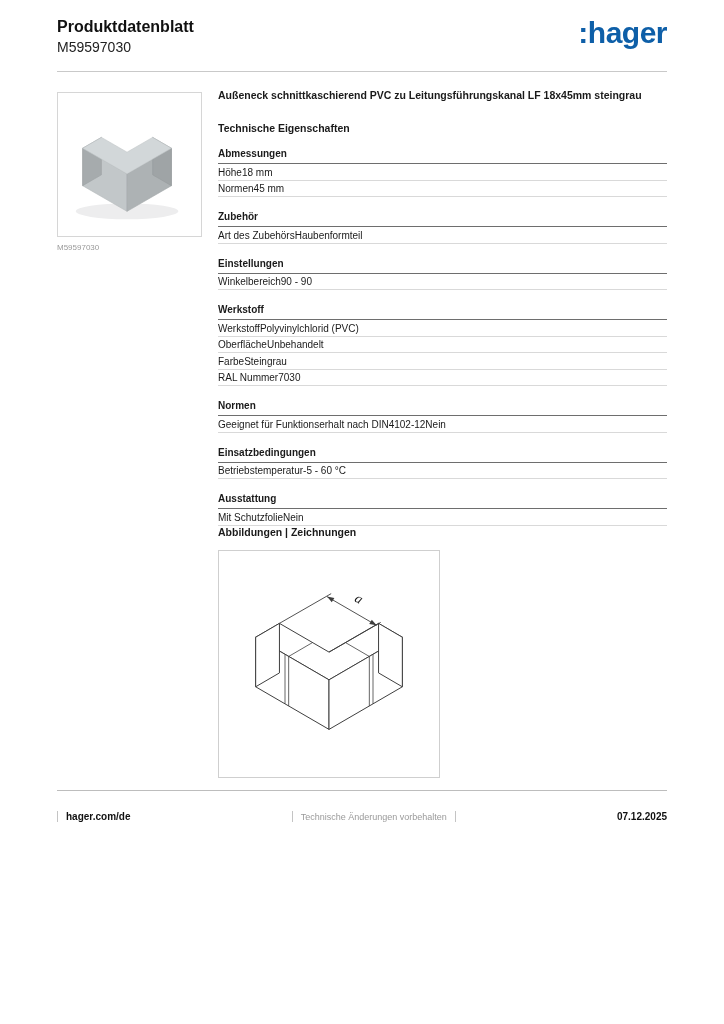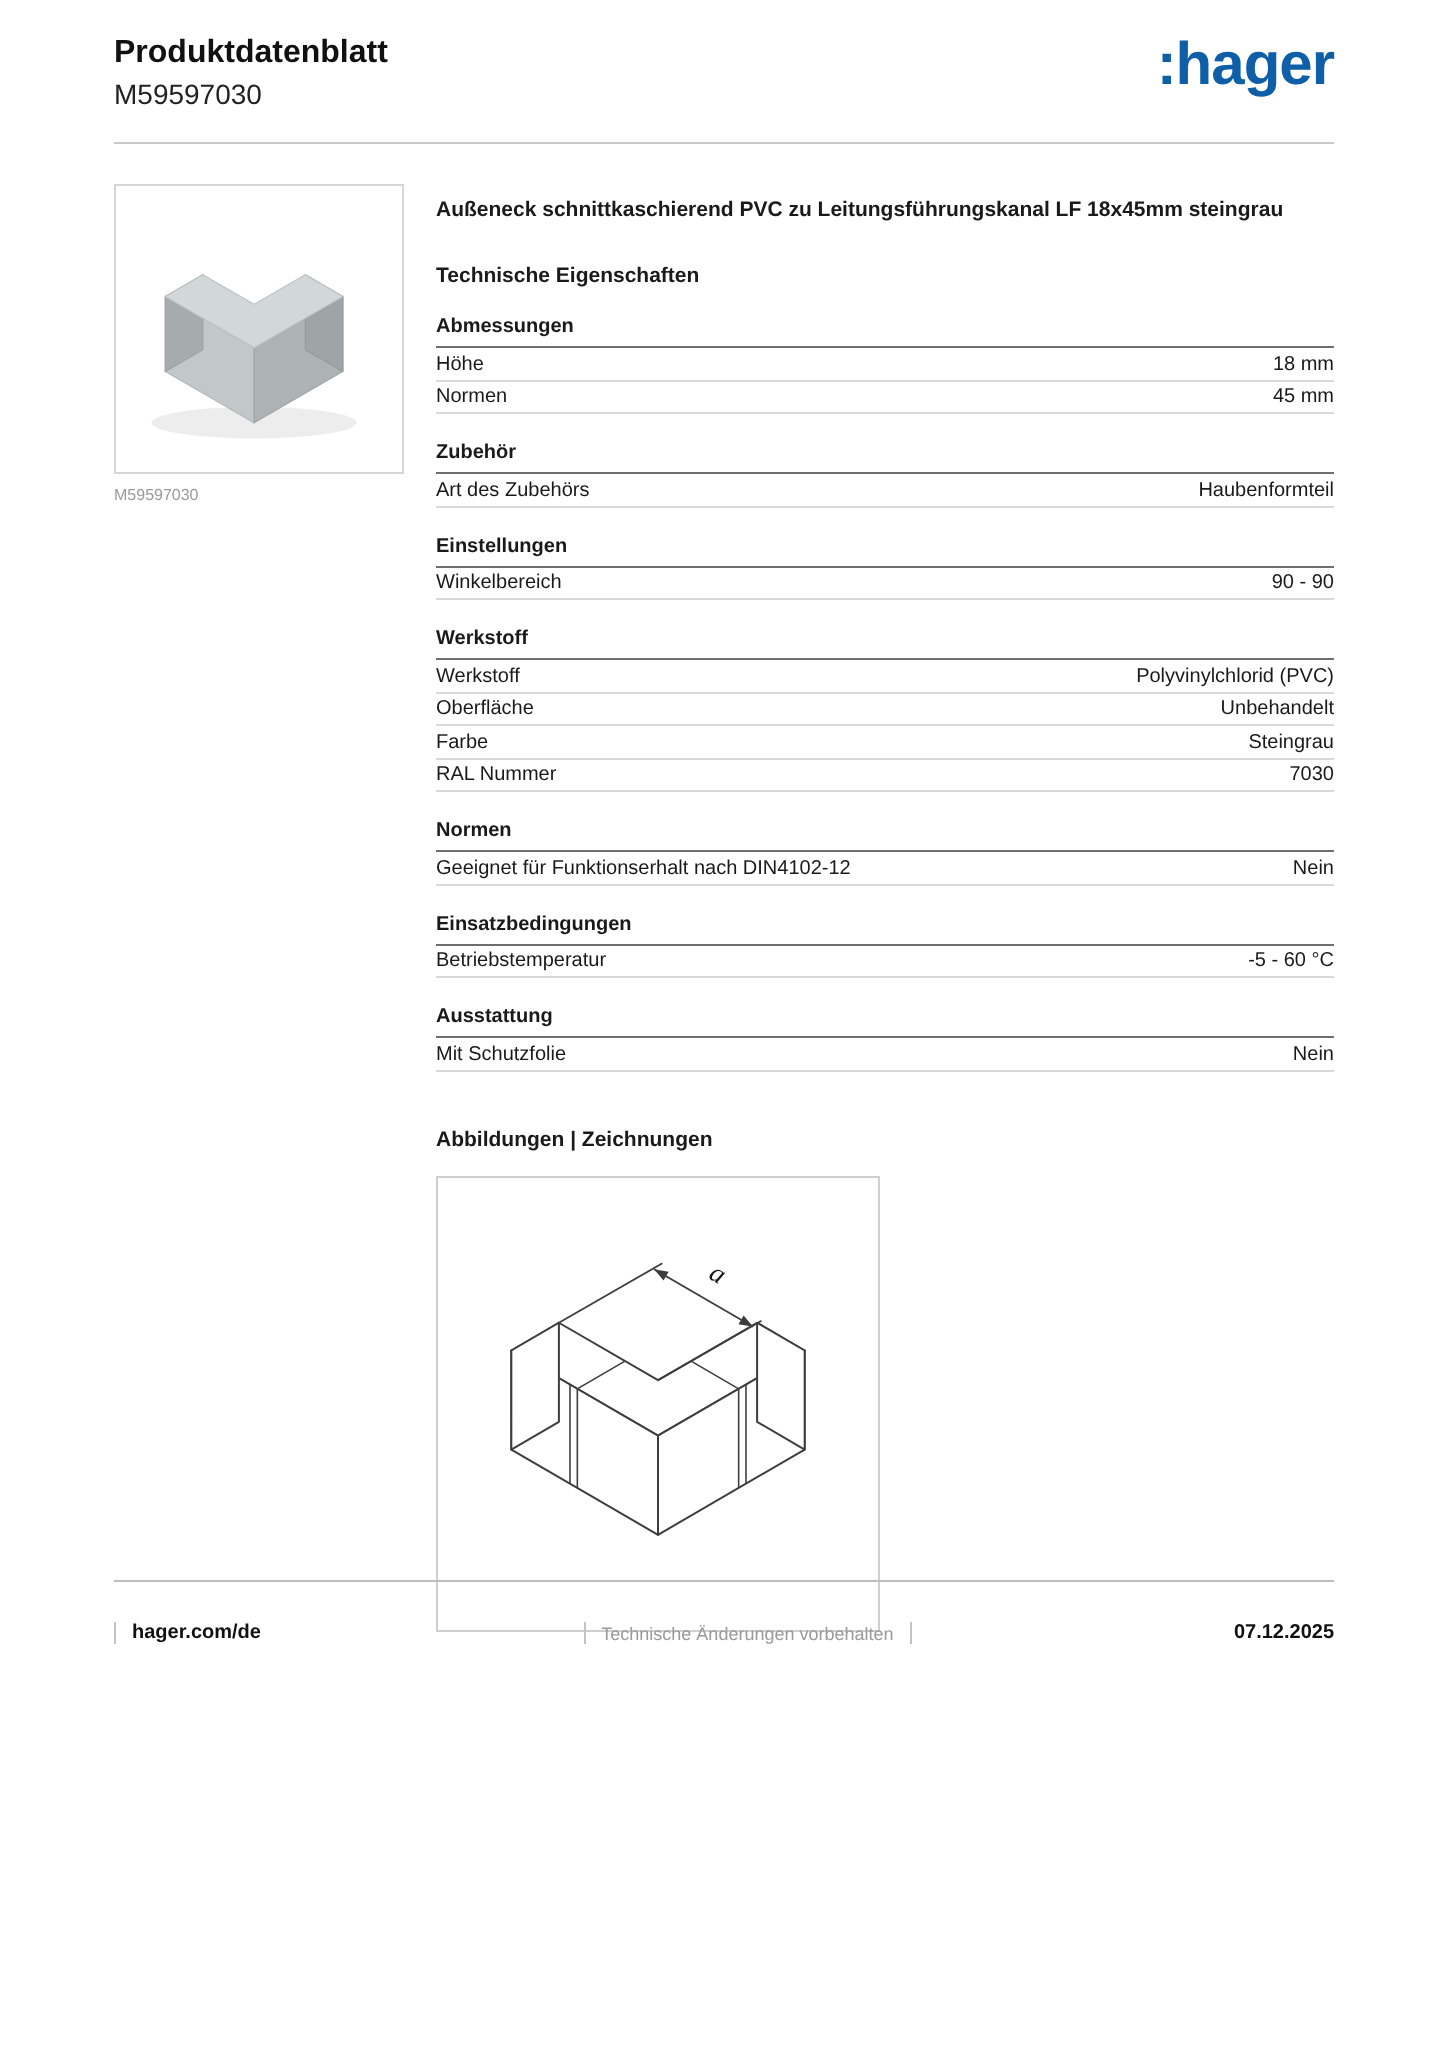--- a/index.html
+++ b/index.html
@@ -12,29 +12,29 @@
   .doc-title { font-size:16px; font-weight:bold; color:#111; }
   .doc-subtitle { font-size:14px; margin-top:3px; color:#222; font-weight:normal; }
   .logo { position:absolute; right:0; top:-2px; font-size:30px; font-weight:bold; letter-spacing:-0.5px; }
   .header-rule { position:absolute; left:57px; right:57px; top:71px; border-top:1px solid #c9c9c9; }
 
   
   .photo-box { position:absolute; left:57px; top:92px; width:145px; height:145px; border:1px solid #d6d6d6; background:#fff; }
   .photo-caption { position:absolute; left:57px; top:243px; font-size:8px; color:#9a9a9a; }
 
   
-  .main { position:absolute; left:218px; top:98px; width:449px; }
+  .main { position:absolute; left:218px; top:88px; width:449px; }
   .product-title { font-size:10.5px; font-weight:bold; line-height:1.35; }
   .tech-title { font-size:10.5px; font-weight:bold; margin-top:20px; }
   .spec-section { margin-top:14px; }
   .spec-heading { font-size:10px; font-weight:bold; padding-bottom:4px; border-bottom:1px solid #6e6e6e; }
-  .spec-row { display:flex; justify-content:space-between; align-items:center; font-size:10px; padding:2.5px 0 2px 0; border-bottom:1px solid #d9d9d9; min-height:14px; }
+  .spec-row { display:flex; align-items:center; font-size:10px; padding:2.5px 0 2px 0; border-bottom:1px solid #d9d9d9; min-height:14px; }
   .spec-label { text-align:left; }
   .spec-value { text-align:right; }
-  .drawings-title { font-size:10.5px; font-weight:bold; margin-top:28px; }
+  .drawings-title { font-size:10.5px; font-weight:bold; }
   .drawing-box { margin-top:12px; width:222px; height:228px; border:1px solid #cfcfcf; background:#fff; }
   .drawing-box svg { display:block; }
 
   
   .footer { position:absolute; left:57px; right:57px; bottom:14px; border-top:1px solid #bdbdbd; padding-top:20px; display:flex; align-items:center; }
   .footer .vdiv { width:1px; height:11px; background:#c4c4c4; margin:0 8px; flex:0 0 auto; }
   .footer .vdiv.first { margin-left:0; }
   .footer-site { font-size:10px; font-weight:bold; color:#111; text-decoration:none; }
   .footer-spacer { flex:1 1 auto; }
   .footer-notice { font-size:9px; color:#9a9a9a; }

